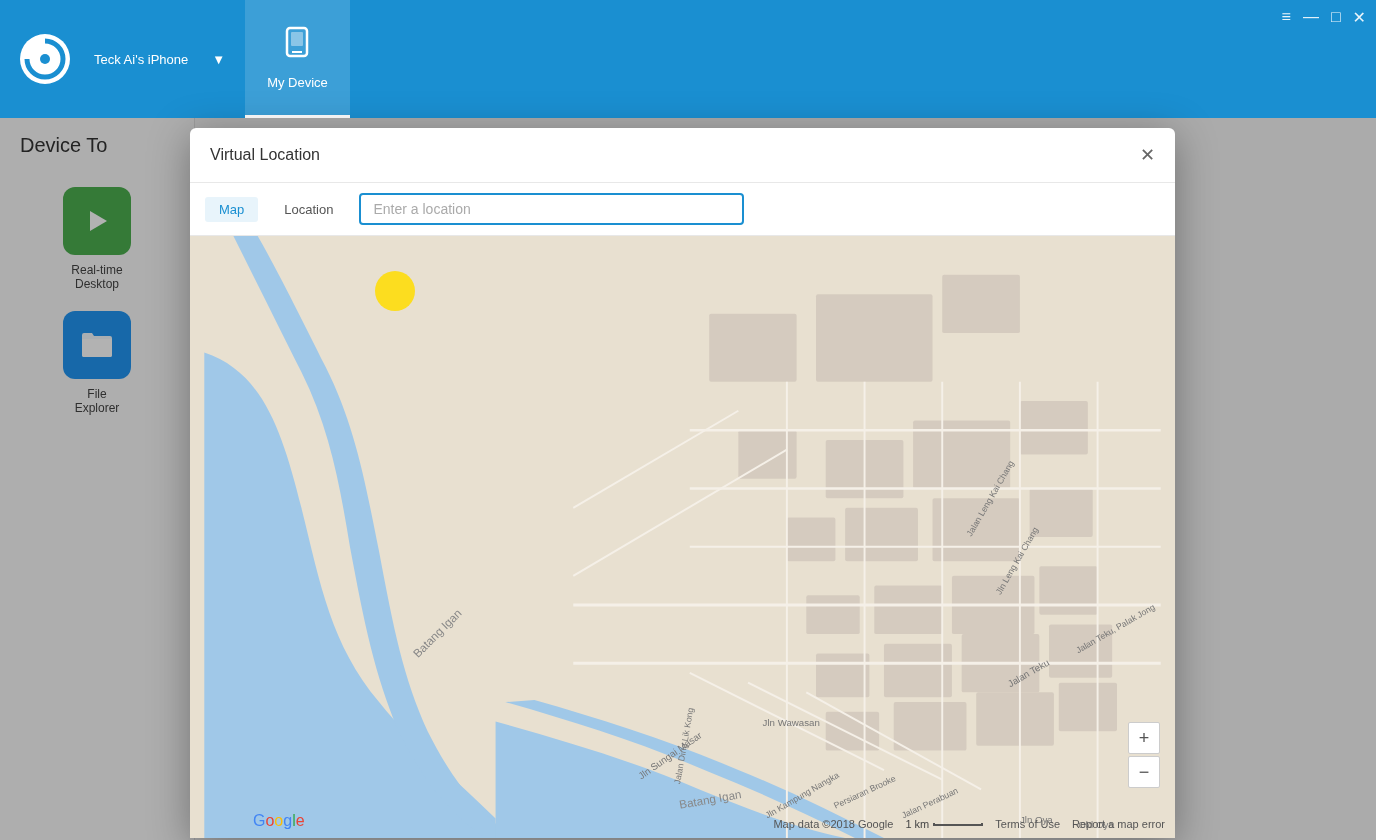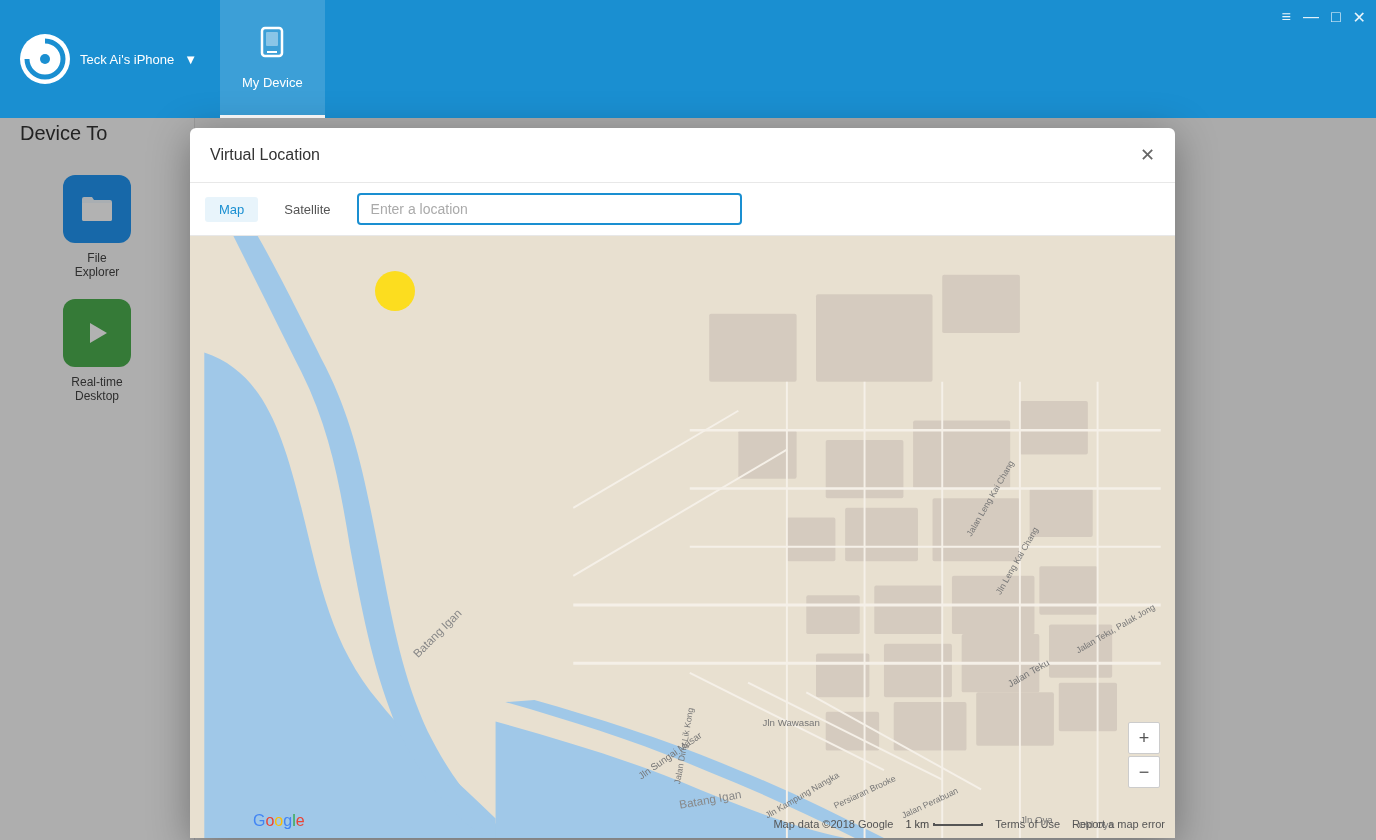--- a/index.html
+++ b/index.html
@@ -4,21 +4,21 @@
   <style>
     * { margin: 0; padding: 0; box-sizing: border-box; }
     body { width: 1376px; height: 840px; overflow: hidden; font-family: 'Segoe UI', Arial, sans-serif; background: #f0f0f0; }
 
     
     .app-header {
       position: absolute; top: 0; left: 0; right: 0; height: 118px;
       background: #1a8fd1; display: flex; align-items: stretch;
     }
     .app-logo {
-      display: flex; align-items: center; padding: 0 20px; gap: 10px; min-width: 220px;
+      display: flex; align-items: center; padding: 0 20px; gap: 24px; min-width: 220px;
     }
     .logo-icon {
       width: 50px; height: 50px; border-radius: 50%; background: white;
       display: flex; align-items: center; justify-content: center; overflow: hidden;
     }
     .logo-text { color: white; font-size: 13px; font-weight: 500; }
 
     .nav-tabs { display: flex; align-items: flex-end; }
     .nav-tab {
       display: flex; flex-direction: column; align-items: center; justify-content: center;
@@ -37,21 +37,21 @@
 
     
     .main-content {
       position: absolute; top: 118px; left: 0; right: 0; bottom: 0;
       background: #f5f5f5; display: flex;
     }
 
     
     .sidebar {
       width: 195px; background: #fafafa; border-right: 1px solid #e0e0e0;
-      display: flex; flex-direction: column; padding: 4px 0; gap: 20px; align-items: center;
+      display: flex; flex-direction: column; padding: 16px 0; gap: 20px; align-items: center;
       flex-shrink: 0;
     }
     .page-title {
       align-self: flex-start; padding: 0 20px; font-size: 20px; font-weight: 300; color: #333;
       margin-bottom: 10px;
     }
     .sidebar-item {
       display: flex; flex-direction: column; align-items: center; gap: 8px;
       cursor: pointer; color: #555; font-size: 12px; text-align: center;
     }
@@ -188,51 +188,51 @@
     <span class="wc-btn">✕</span>
   </div>
 </div>
 
 <div class="main-content">
 
   <div class="sidebar">
     <div class="page-title">Device To</div>
 
     <div class="sidebar-item">
+      <div class="sidebar-icon green">
+        <svg width="30" height="30" viewBox="0 0 30 30" fill="none">
+          <polygon points="8,5 25,15 8,25" fill="white"></polygon>
+        </svg>
+      </div>
+      <span class="sidebar-label">Real-time<br>Desktop</span>
+    </div>
+
+    <div class="sidebar-item">
       <div class="sidebar-icon blue">
         <svg width="34" height="28" viewBox="0 0 34 28" fill="none">
           <path d="M2 4 Q2 2 4 2 L12 2 L14 5 L30 5 Q32 5 32 7 L32 24 Q32 26 30 26 L4 26 Q2 26 2 24 Z" fill="white" opacity="0.95"></path>
           <path d="M2 8 L32 8 L32 24 Q32 26 30 26 L4 26 Q2 26 2 24 Z" fill="white"></path>
         </svg>
       </div>
       <span class="sidebar-label">File<br>Explorer</span>
     </div>
 
-    <div class="sidebar-item">
-      <div class="sidebar-icon green">
-        <svg width="30" height="30" viewBox="0 0 30 30" fill="none">
-          <polygon points="8,5 25,15 8,25" fill="white"></polygon>
-        </svg>
-      </div>
-      <span class="sidebar-label">Real-time<br>Desktop</span>
-    </div>
-
   </div>
 
   <div class="dialog-overlay">
     <div class="dialog">
 
       <div class="dialog-header">
         <span class="dialog-title">Virtual Location</span>
         <span class="dialog-close">✕</span>
       </div>
 
       <div class="map-toolbar">
         <div class="map-tab active">Map</div>
-        <div class="map-tab">Satellite</div>
+        <div class="map-tab">Location</div>
         <input class="location-input" type="text" placeholder="Enter a location" style="">
       </div>
 
       <div class="map-container">
         
         <svg class="map-svg" viewBox="0 0 985 620" xmlns="http://www.w3.org/2000/svg">
 
           <rect width="985" height="620" fill="#e8e0d0"></rect>
 
           <rect x="520" y="80" width="90" height="70" rx="2" fill="#d5cbbf"></rect>

